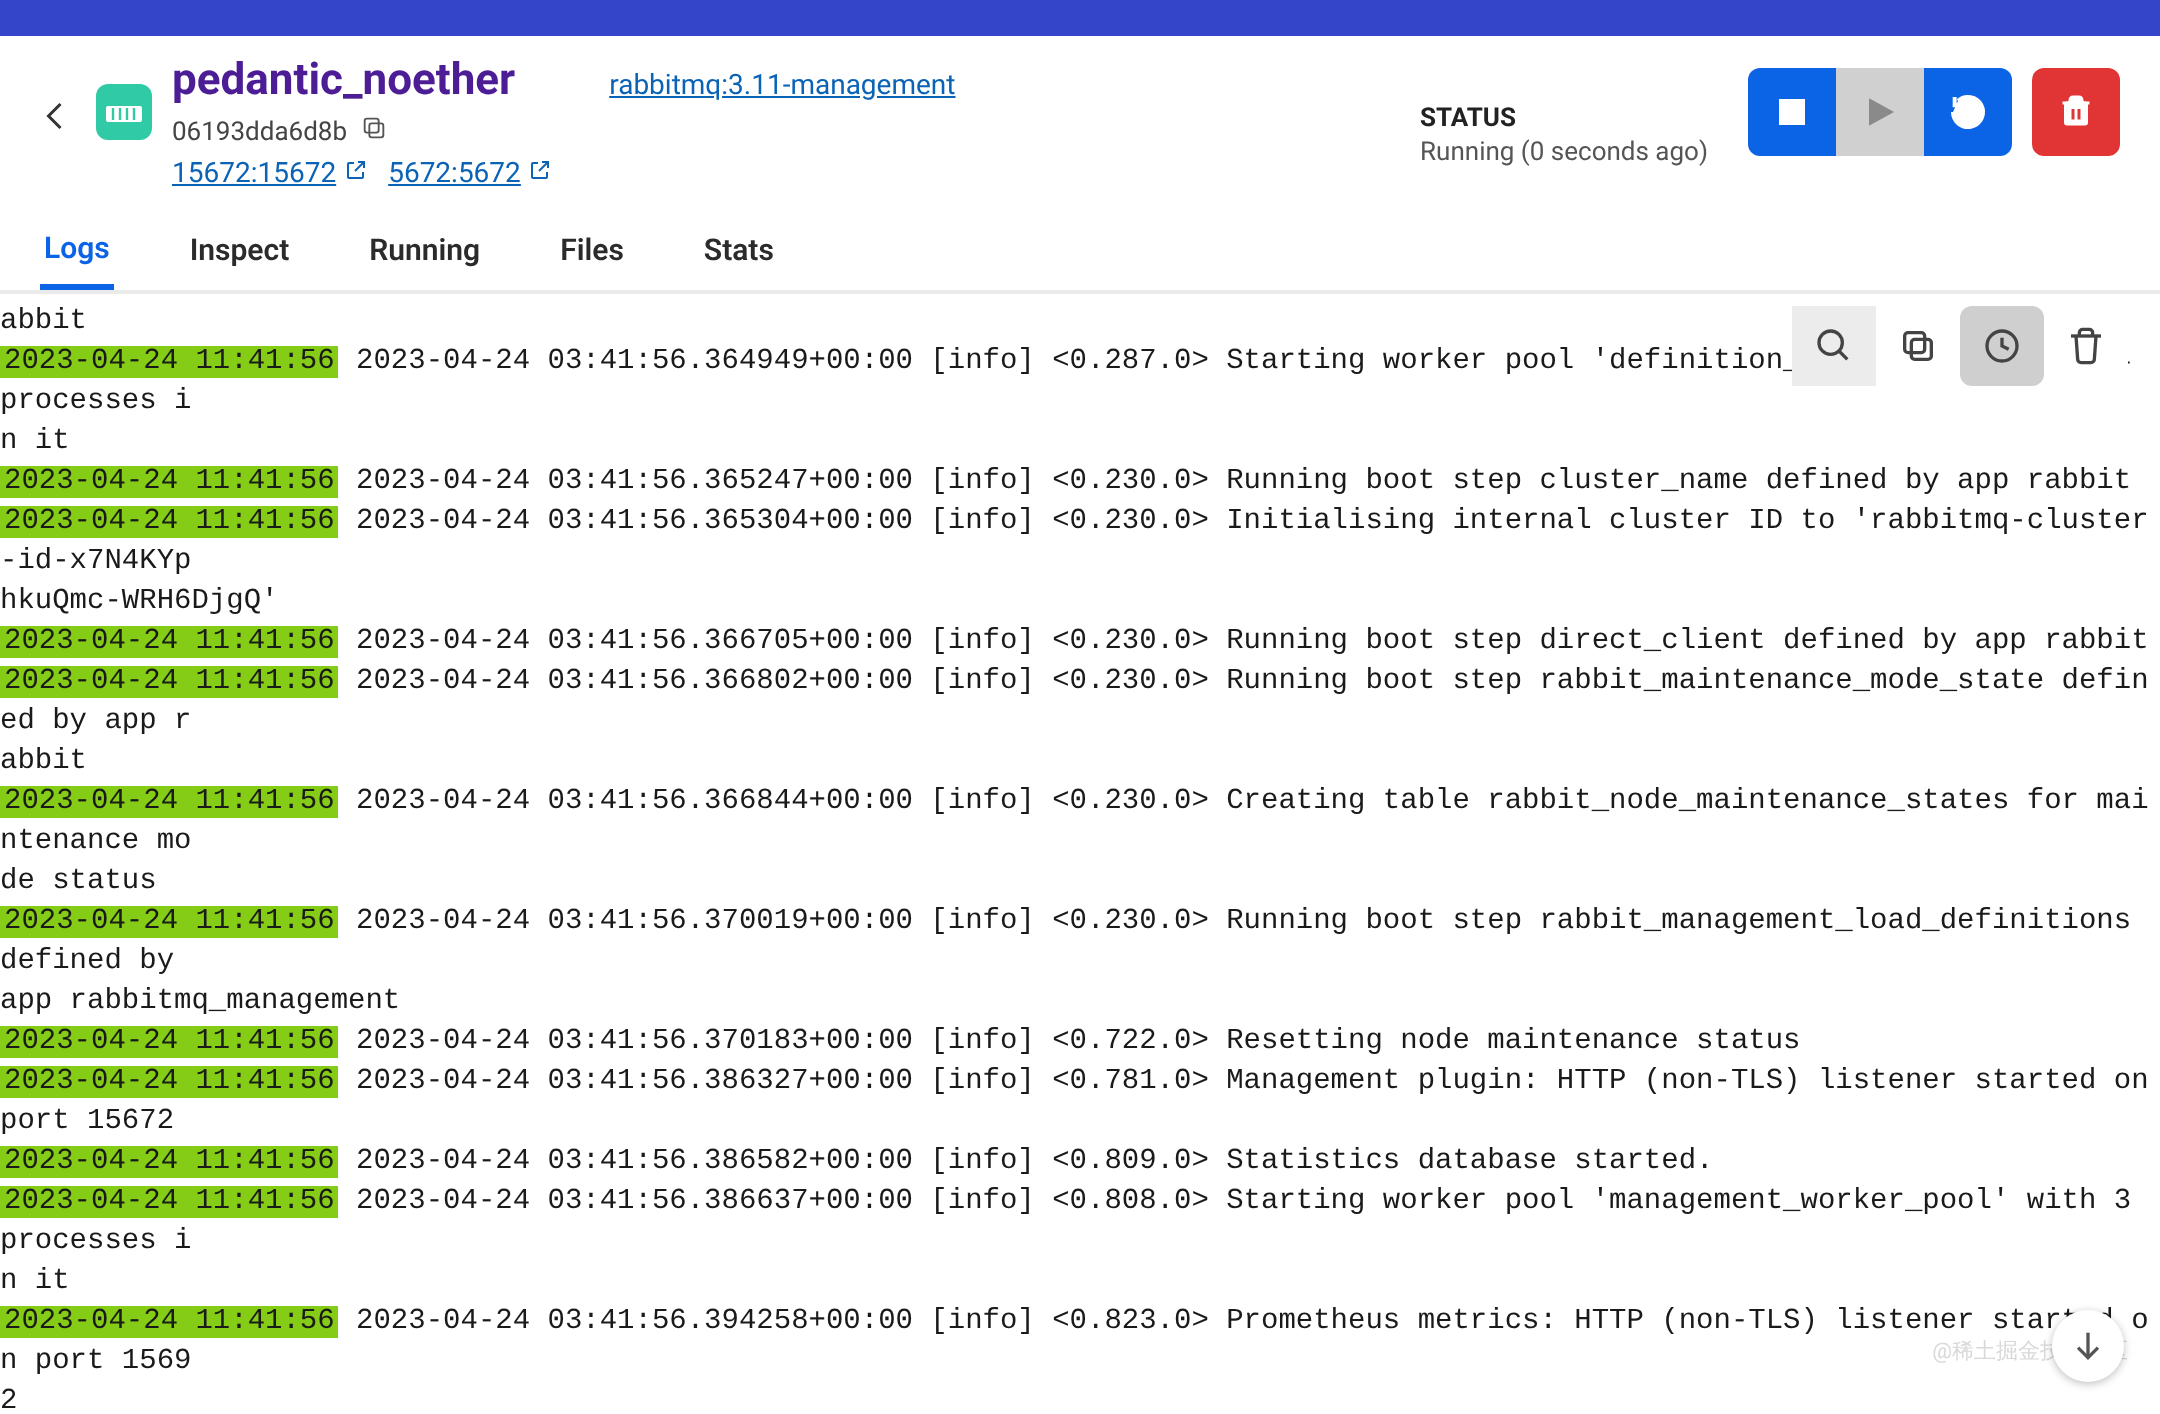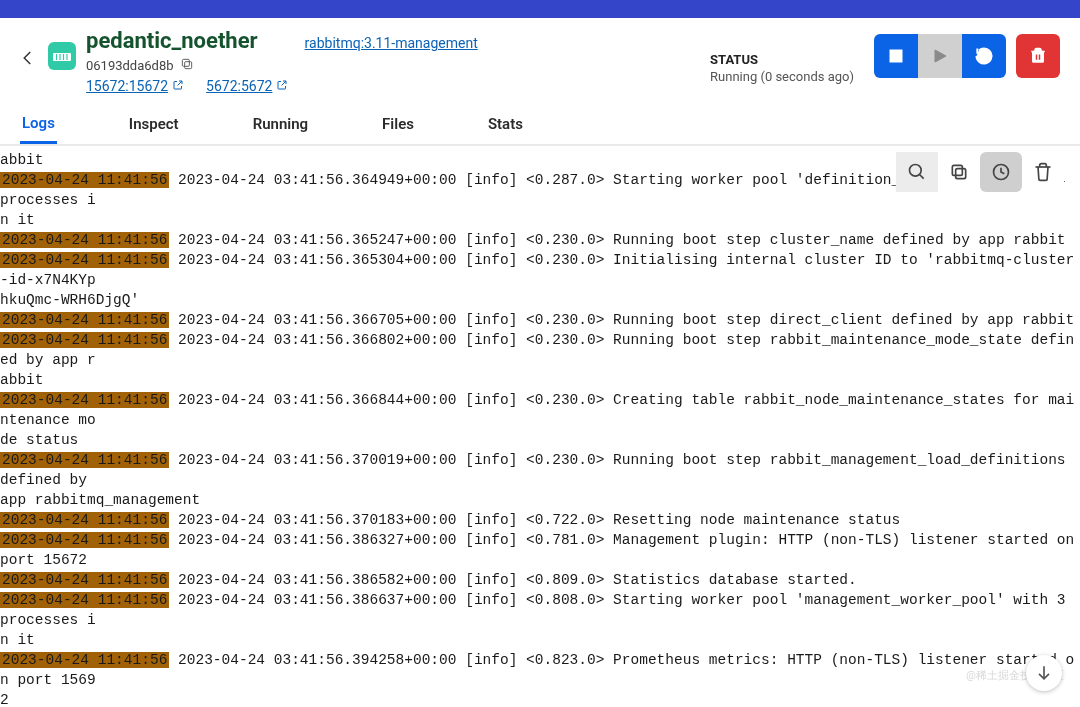--- a/index.html
+++ b/index.html
@@ -48,32 +48,32 @@
     display: flex;
     align-items: center;
     justify-content: center;
   }
   .docker-icon-box svg { }
   .title-block { flex: 1 1 auto; }
   .title-row { display: flex; align-items: baseline; gap: 10px; }
   .title-row .name {
     font-size: 22px;
     font-weight: 700;
-    color: #14532d;
+    color: #4c1d95;
   }
   .title-row .image-link {
     color: #0b63b6;
     font-size: 14px;
     text-decoration: underline;
     cursor: pointer;
     padding-left: 37px;
   }
   .id-row { margin-top: 4px; display: flex; align-items: center; gap: 6px; font-size: 13px; color: #444; }
   .id-row .copy-icon svg { width: 14px; height: 14px; stroke: #555; fill: none; stroke-width: 1.6; }
-  .ports-row { margin-top: 4px; display: flex; gap: 22px; font-size: 14px; }
+  .ports-row { margin-top: 4px; display: flex; gap: 10px; font-size: 14px; }
   .ports-row a { color: #0b63b6; text-decoration: underline; cursor: pointer; display: inline-flex; align-items: center; gap: 4px; }
   .ext-icon svg { width: 12px; height: 12px; stroke: #0b63b6; fill: none; stroke-width: 2; }
   .status-block { margin-top: 24px; margin-right: 8px; text-align: left; }
   .status-block .lbl { font-weight: 700; font-size: 13px; color: #222; }
   .status-block .val { font-size: 13px; color: #555; margin-top: 2px; }
   .controls-row { margin-top: 6px; display: flex; gap: 0; margin-left: 12px; }
   .ctrl-group { display: inline-flex; border-radius: 6px; overflow: hidden; box-shadow: 0 0 0 1px rgba(0,0,0,0.04) inset; }
   .ctrl-btn {
     width: 44px;
     height: 44px;
@@ -94,21 +94,21 @@
     background: #e13434;
     display: flex;
     align-items: center;
     justify-content: center;
     cursor: pointer;
   }
   .delete-btn svg { stroke: #fff; fill: #fff; }
   .tabs-row {
     margin-top: 10px;
     display: flex;
-    gap: 70px;
+    gap: 36px;
     padding: 0 20px;
     border-bottom: 2px solid #eaeaea;
     font-size: 15px;
     height: 40px;
     align-items: center;
   }
   .tab {
     padding: 8px 2px;
     cursor: pointer;
     color: #2b2b2b;
@@ -155,21 +155,21 @@
     padding: 4px 4px 4px 0;
     font-family: "SFMono-Regular", Menlo, Consolas, "Liberation Mono", monospace;
     font-size: 14.5px;
     line-height: 20px;
     color: #1a1a1a;
     white-space: pre-wrap;
     word-break: break-all;
     overflow: hidden;
   }
   .ts {
-    background: #a16207;
+    background: #84cc16;
     border-radius: 0;
     padding: 0 2px 0 2px;
   }
   .scroll-down-btn {
     position: absolute;
     right: 18px;
     bottom: 16px;
     width: 36px;
     height: 36px;
     border-radius: 18px;

